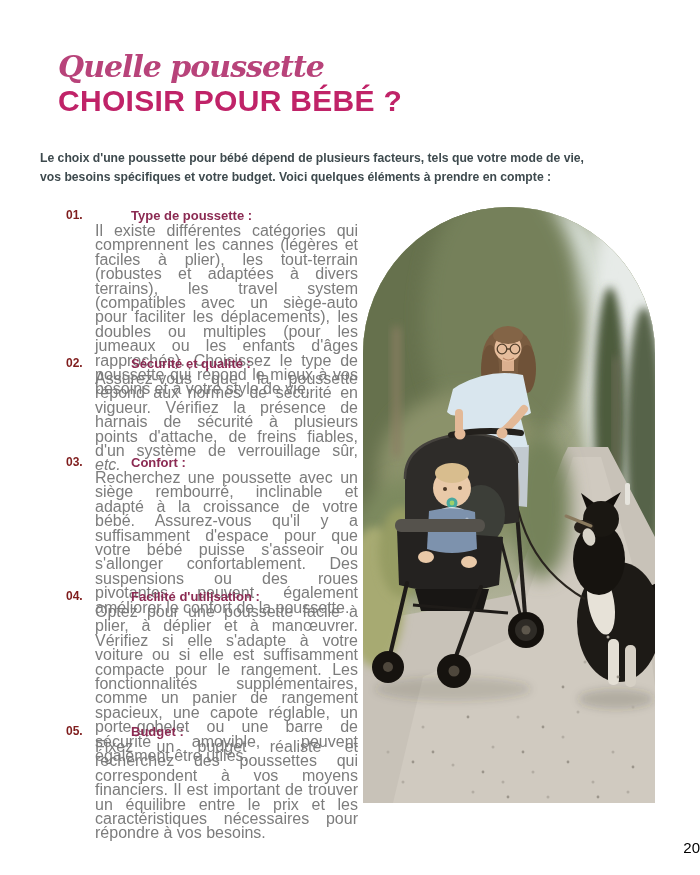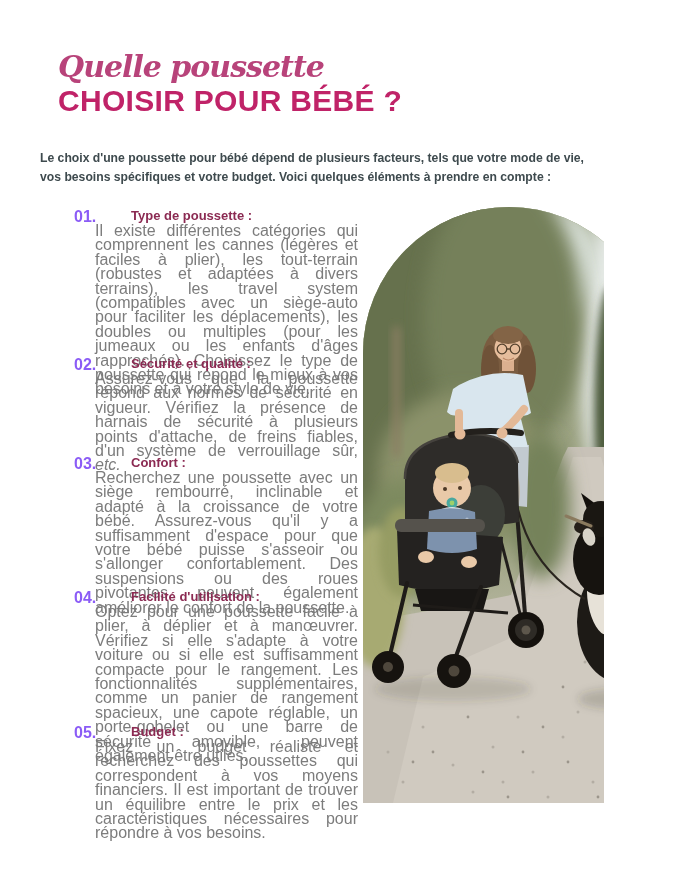--- a/index.html
+++ b/index.html
@@ -1,17 +1,17 @@
 <!DOCTYPE html>
 <html><head>
 <meta charset="utf-8">
 <style>
   html,body{margin:0;padding:0;background:#ffffff;}
   .page{
-    position:relative;width:604px;height:875px;background:#ffffff;
+    position:relative;width:700px;height:875px;background:#ffffff;
     font-family:"Liberation Sans", sans-serif;overflow:hidden;
   }
   
   .title-block{position:absolute;left:58px;top:50px;width:420px;}
   .title-script{
     font-family:"DejaVu Serif", serif;font-style:italic;font-weight:600;
     font-size:30px;line-height:34px;color:#b8437a;letter-spacing:-1px;
   }
   .title-main{
     font-size:30px;line-height:32px;font-weight:700;color:#c02368;
@@ -20,21 +20,21 @@
   
   .intro{
     position:absolute;left:40px;top:149px;width:620px;
     color:#3e4a4e;font-weight:700;font-size:12.2px;line-height:19px;
   }
   .intro div{white-space:nowrap;}
   
   .section{position:absolute;left:58px;width:300px;}
   .sec-1{top:208px}.sec-2{top:356px}.sec-3{top:455px}.sec-4{top:589px}.sec-5{top:724px}
   .section-number{
-    position:absolute;left:16px;top:0;color:#8b5cf6;font-size:16px;font-weight:700;
+    position:absolute;left:8px;top:0;color:#7f1d1d;font-size:12px;font-weight:700;
   }
   .section-content{margin-left:37px;}
   .section-title{color:#8b2a52;font-weight:700;font-size:13px;line-height:15px;margin-bottom:1px;margin-left:36px;}
   .section-body{color:#7c7c7c;font-size:16px;line-height:14.4px;text-align:justify;}
   .section-body em{font-style:italic;}
   
   .photo{
     position:absolute;left:363px;top:207px;width:292px;height:596px;
     border-radius:146px 146px 0 0;overflow:hidden;background:#aab090;
   }

